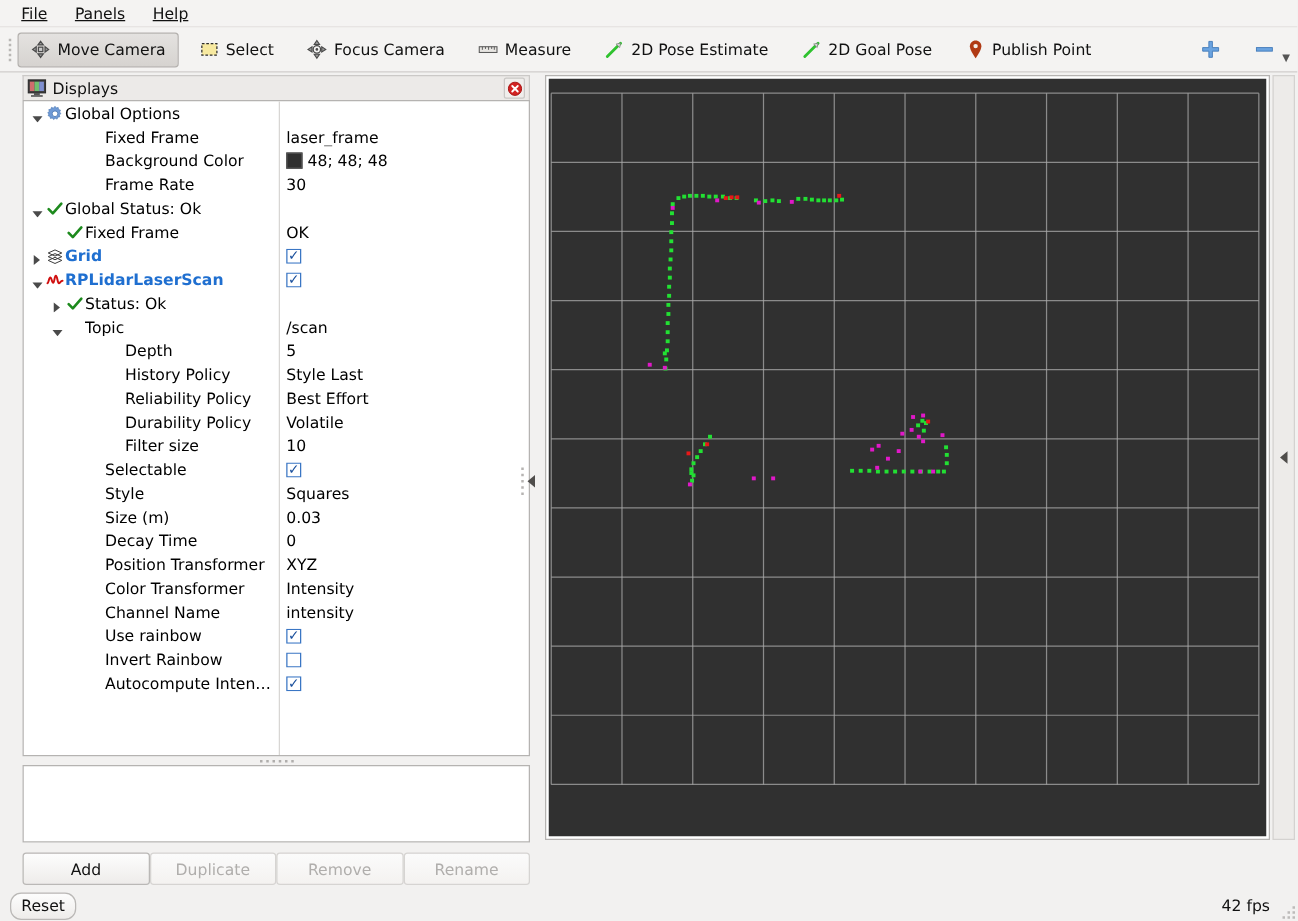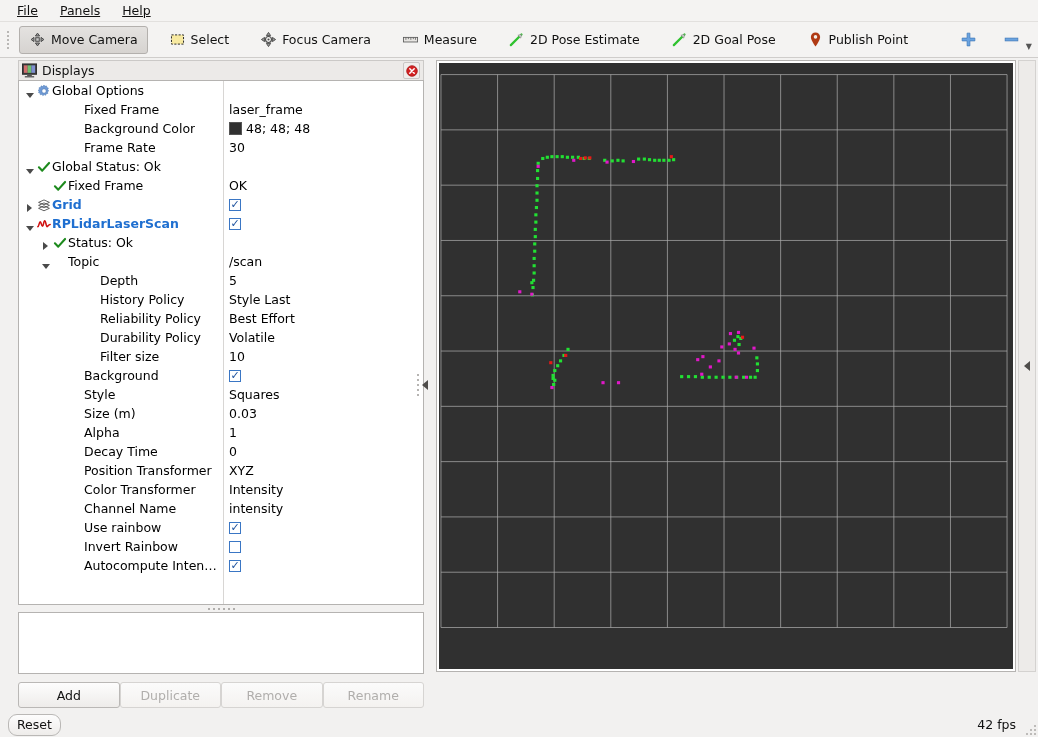--- a/index.html
+++ b/index.html
@@ -14,21 +14,21 @@
   #menubar{
     height:22px;background:#f4f3f2;
     display:flex;align-items:center;padding-left:8px;gap:4px;
     border-bottom:1px solid #e2e0de;box-sizing:border-box;
   }
   .menu-item{padding:2px 9px;font-size:12.5px;line-height:16px;cursor:default;color:#111;}
   .menu-item u{}
   
   #toolbar{
     height:36px;background:#f4f3f2;
-    display:flex;align-items:center;gap:5px;
+    display:flex;align-items:center;gap:0px;
     border-bottom:1px solid #cfcdcb;box-sizing:border-box;
     padding-left:4px;position:relative;
   }
   .tb-grip{width:8px;height:22px;display:flex;flex-direction:column;
     justify-content:center;align-items:center;gap:2px;margin-right:2px;}
   .tb-grip i{width:2px;height:2px;background:#b9b7b5;display:block;}
   .tb-btn{
     display:flex;align-items:center;gap:5px;
     height:26px;padding:0 9px;margin-right:6px;
     border:1px solid transparent;border-radius:3px;
@@ -463,21 +463,21 @@
             </div>
             <div class="val">
               <span>10</span>
             </div>
           </div>
           <div class="row">
             <div class="name">
               <span style="width: 36px; flex: 0 0 36px;"></span>
               <span class="twist "></span>
               <span class="ticon"></span>
-              <span class="lbl">Background</span>
+              <span class="lbl">Selectable</span>
             </div>
             <div class="val">
               <span class="cbx">✓</span>
             </div>
           </div>
           <div class="row">
             <div class="name">
               <span style="width: 36px; flex: 0 0 36px;"></span>
               <span class="twist "></span>
               <span class="ticon"></span>
@@ -489,31 +489,20 @@
           </div>
           <div class="row">
             <div class="name">
               <span style="width: 36px; flex: 0 0 36px;"></span>
               <span class="twist "></span>
               <span class="ticon"></span>
               <span class="lbl">Size (m)</span>
             </div>
             <div class="val">
               <span>0.03</span>
-            </div>
-          </div>
-          <div class="row">
-            <div class="name">
-              <span style="width: 36px; flex: 0 0 36px;"></span>
-              <span class="twist "></span>
-              <span class="ticon"></span>
-              <span class="lbl">Alpha</span>
-            </div>
-            <div class="val">
-              <span>1</span>
             </div>
           </div>
           <div class="row">
             <div class="name">
               <span style="width: 36px; flex: 0 0 36px;"></span>
               <span class="twist "></span>
               <span class="ticon"></span>
               <span class="lbl">Decay Time</span>
             </div>
             <div class="val">

